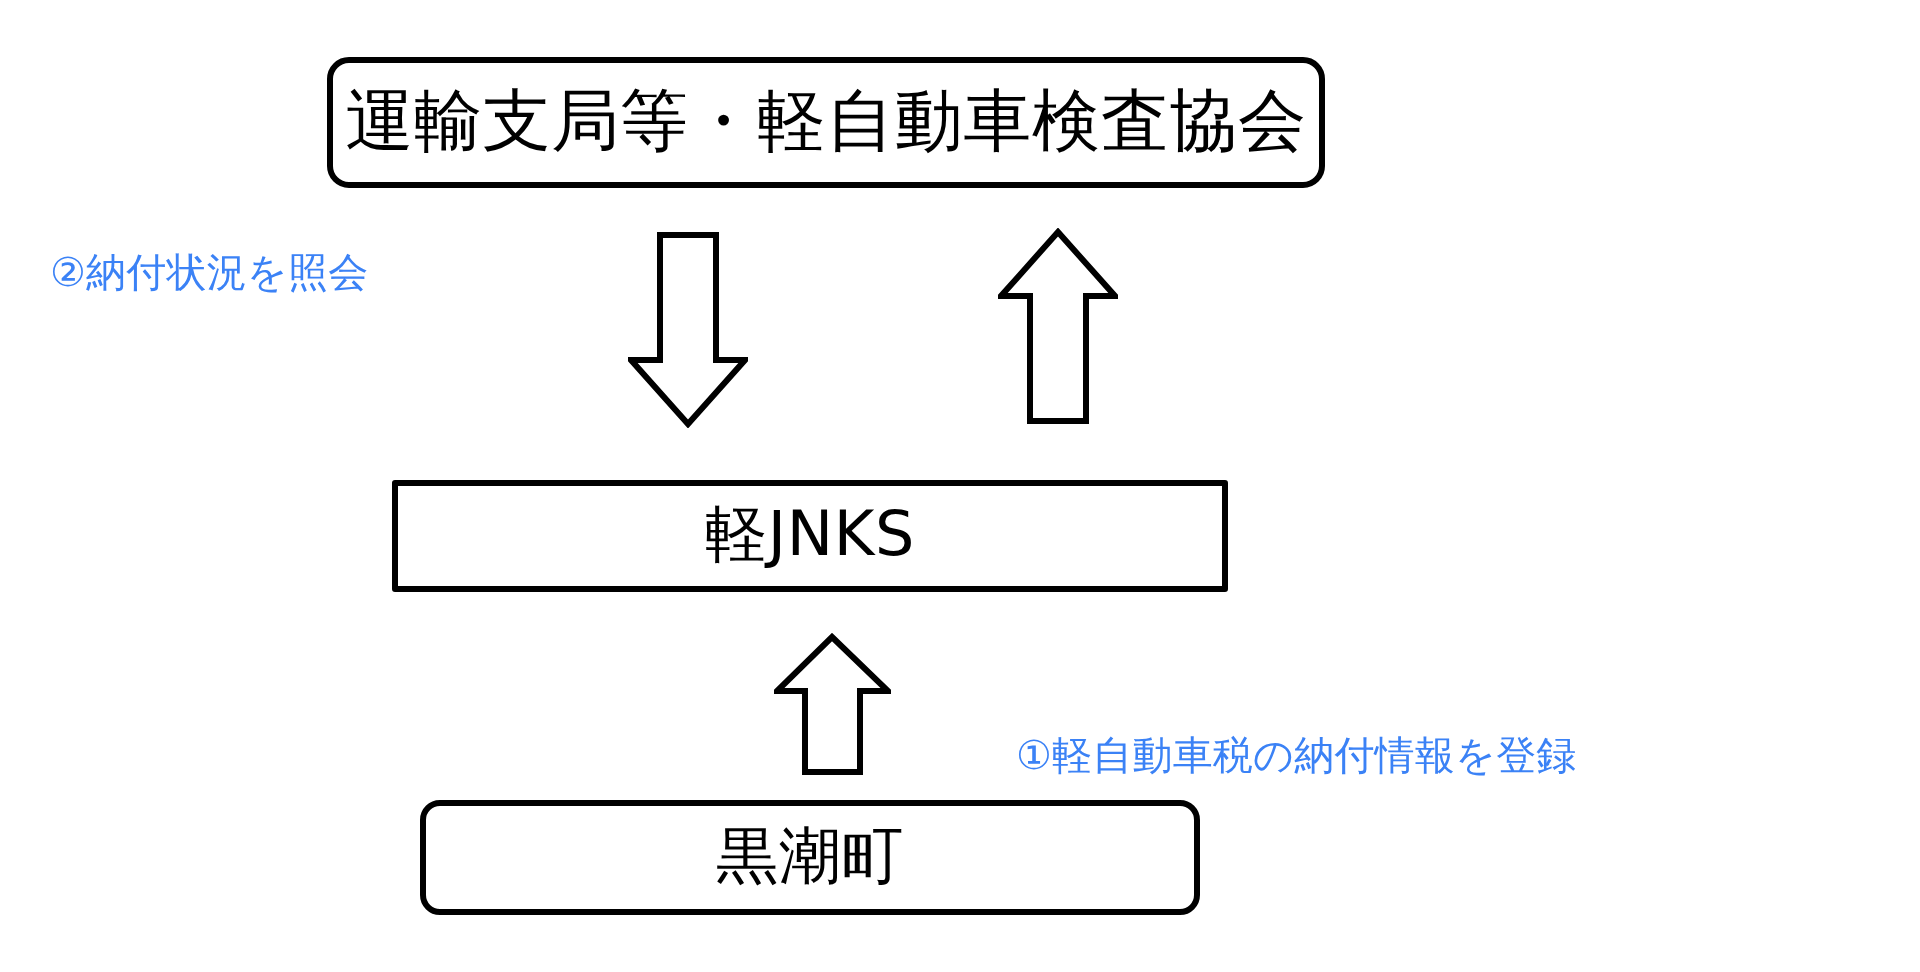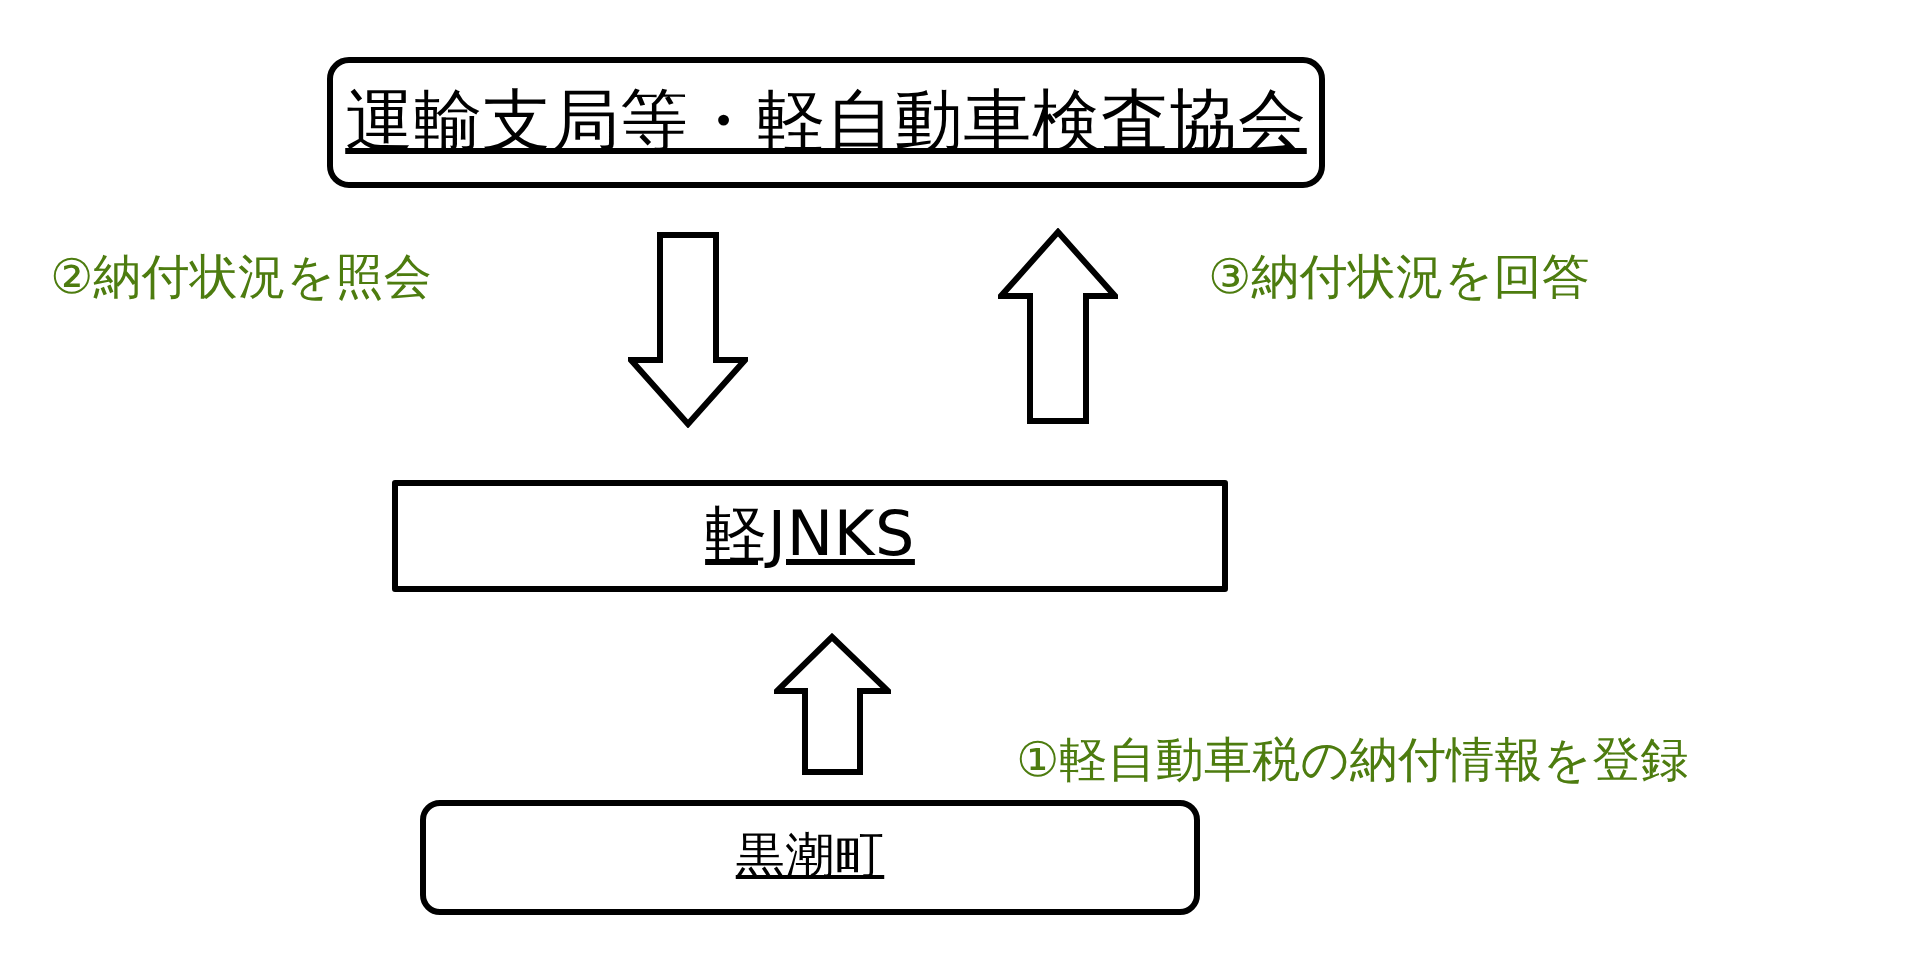--- a/index.html
+++ b/index.html
@@ -33,38 +33,37 @@
     left:327px; top:57px; width:998px; height:131px;
     font-size:68px;
   }
   #node-system{
     left:392px; top:480px; width:836px; height:112px;
     font-size:62px;
     border-radius:3px;
   }
   #node-town{
     left:420px; top:800px; width:780px; height:115px;
-    font-size:49px;
+    font-size:62px;
     border-radius:20px;
   }
   .node .node-label{
     display:block;
     transform:translateY(-2px);
-    text-decoration:underline;
   }
   .arrow{
     position:absolute;
   }
   .arrow svg{display:block;}
   .caption{
     position:absolute;
-    font-size:48px;
+    font-size:40px;
     line-height:1;
     white-space:nowrap;
-    color:#4d7c0f;
+    color:#3b82f6;
     letter-spacing:0.005em;
   }
   #caption-query{ left:50px; top:252px; }
   #caption-answer{ left:1208px; top:252px; }
   #caption-register{ left:1016px; top:718px;margin-top:17px; }
 </style>
 </head>
 <body>
 
 <div id="diagram">
@@ -80,21 +79,20 @@
   </div>
 
   <div class="arrow" id="arrow-up-answer" style="left:998px; top:228px; width:120px; height:197px;">
     <svg width="120" height="197" viewBox="0 0 120 197" aria-hidden="true">
       <polygon points="60,4 117,68 88,68 88,193 32,193 32,68 3,68" fill="#ffffff" stroke="#000000" stroke-width="6" stroke-linejoin="miter"></polygon>
     </svg>
   </div>
 
   <div class="caption" id="caption-query">②納付状況を照会</div>
 
-  <div class="caption" id="caption-answer">③納付状況を回答</div>
 
   <div class="node" id="node-system">
     <span class="node-label">軽JNKS</span>
   </div>
 
   <div class="arrow" id="arrow-up-register" style="left:774px; top:633px; width:117px; height:143px;">
     <svg width="117" height="143" viewBox="0 0 117 143" aria-hidden="true">
       <polygon points="58,4 114,58 86,58 86,139 31,139 31,58 3,58" fill="#ffffff" stroke="#000000" stroke-width="6" stroke-linejoin="miter"></polygon>
     </svg>
   </div>

